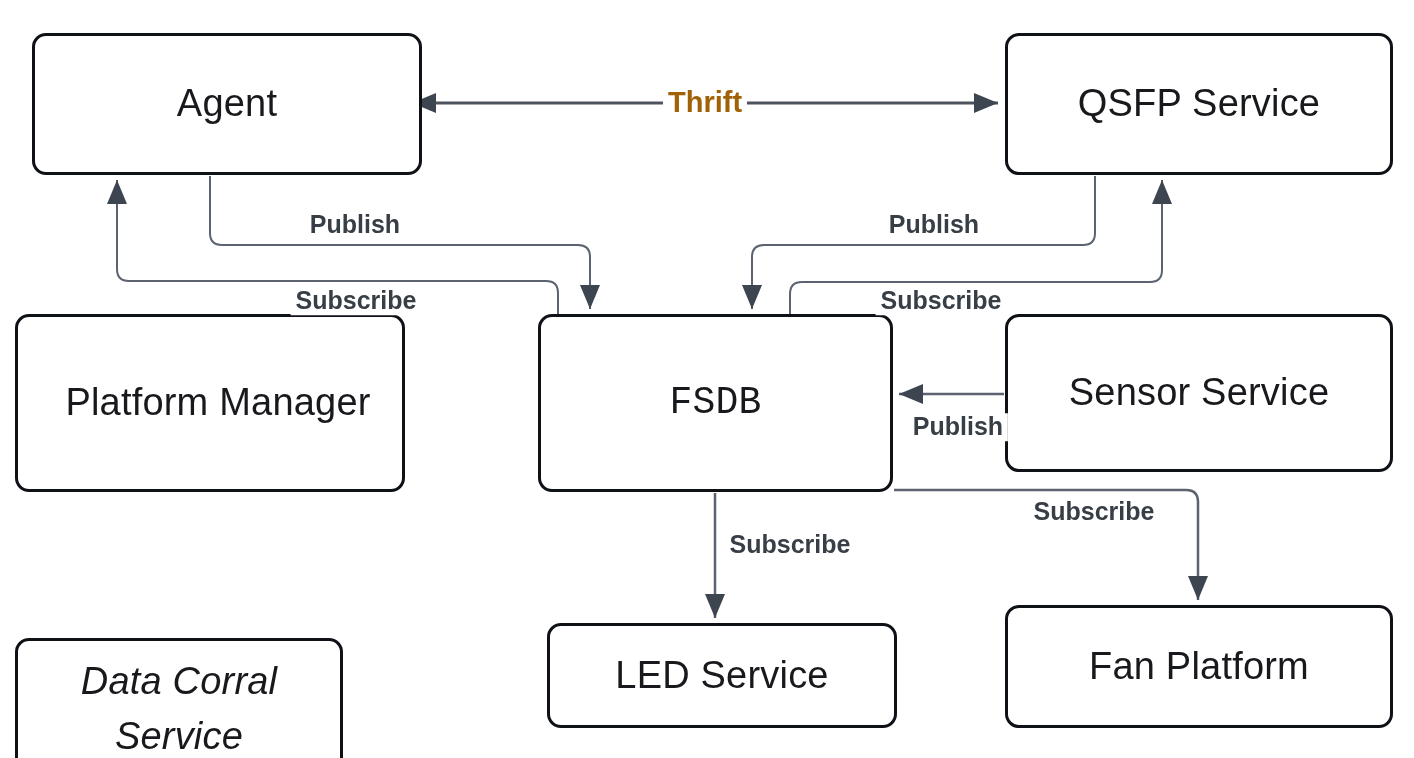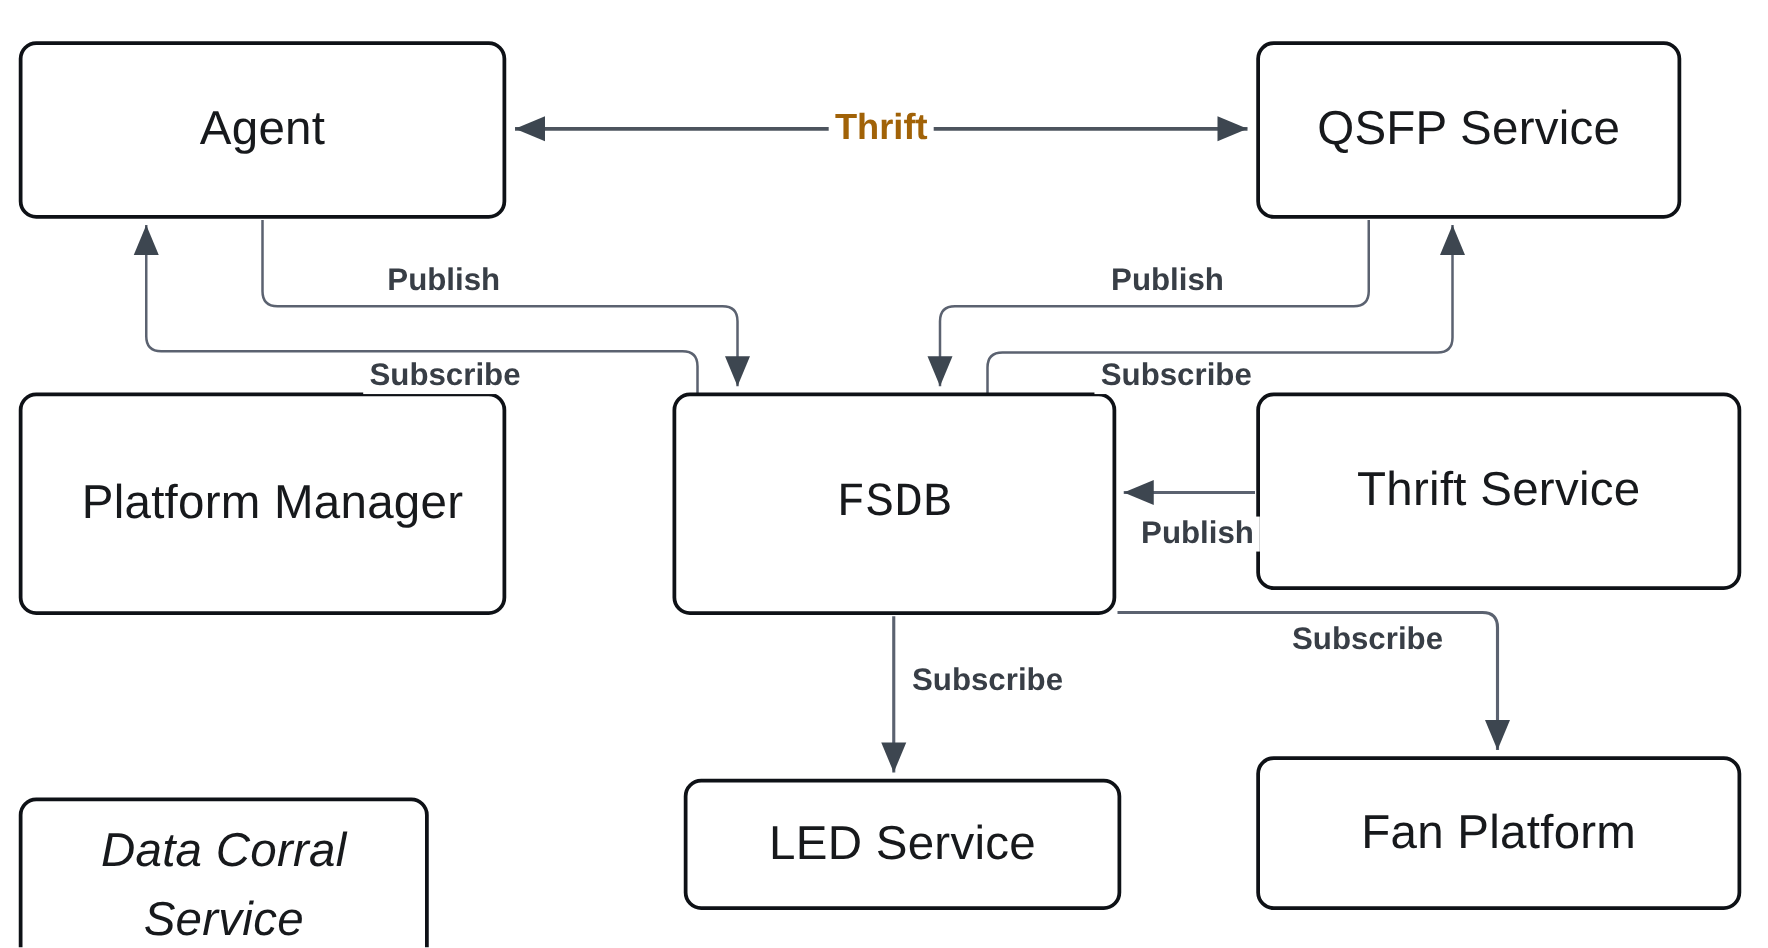--- a/index.html
+++ b/index.html
@@ -18,22 +18,22 @@
   }
   .wrap-narrow{display:inline-block;max-width:250px;}
   .edge-label{
     position:absolute;transform:translate(-50%,-50%);
     font-weight:bold;font-size:25px;color:#383e46;background:#ffffff;
     padding:0 5px;white-space:nowrap;line-height:1.1;
   }
   .edge-label.thrift{font-size:29px;color:#a16207;}
 
   
-  .n-agent{left:15px;top:33px;width:390px;height:142px;}
-  .n-qsfp{left:1005px;top:33px;width:340px;height:142px;}
+  .n-agent{left:32px;top:33px;width:390px;height:142px;}
+  .n-qsfp{left:1005px;top:33px;width:388px;height:142px;}
   .n-platform{left:15px;top:314px;width:390px;height:178px;padding-left:16px;}
   .n-fsdb{left:538px;top:314px;width:355px;height:178px;font-family:Liberation Mono, monospace;}
   .n-sensor{left:1005px;top:314px;width:388px;height:158px;}
   .n-datacorral{left:15px;top:638px;width:328px;height:142px;font-style:italic;}
   .n-led{left:547px;top:623px;width:350px;height:105px;}
   .n-fan{left:1005px;top:605px;width:388px;height:123px;}
 
   
   .l-thrift{left:705px;top:103px;}
   .l-pub-agent{left:355px;top:225px;}
@@ -86,21 +86,21 @@
 
   <div class="node n-platform">
     <span class="node-label">Platform Manager</span>
   </div>
 
   <div class="node n-fsdb">
     <span class="node-label">FSDB</span>
   </div>
 
   <div class="node n-sensor">
-    <span class="node-label">Thrift Service</span>
+    <span class="node-label">Sensor Service</span>
   </div>
 
   <div class="node n-datacorral">
     <span class="node-label wrap-narrow">Data Corral Service</span>
   </div>
 
   <div class="node n-led">
     <span class="node-label">LED Service</span>
   </div>
 

